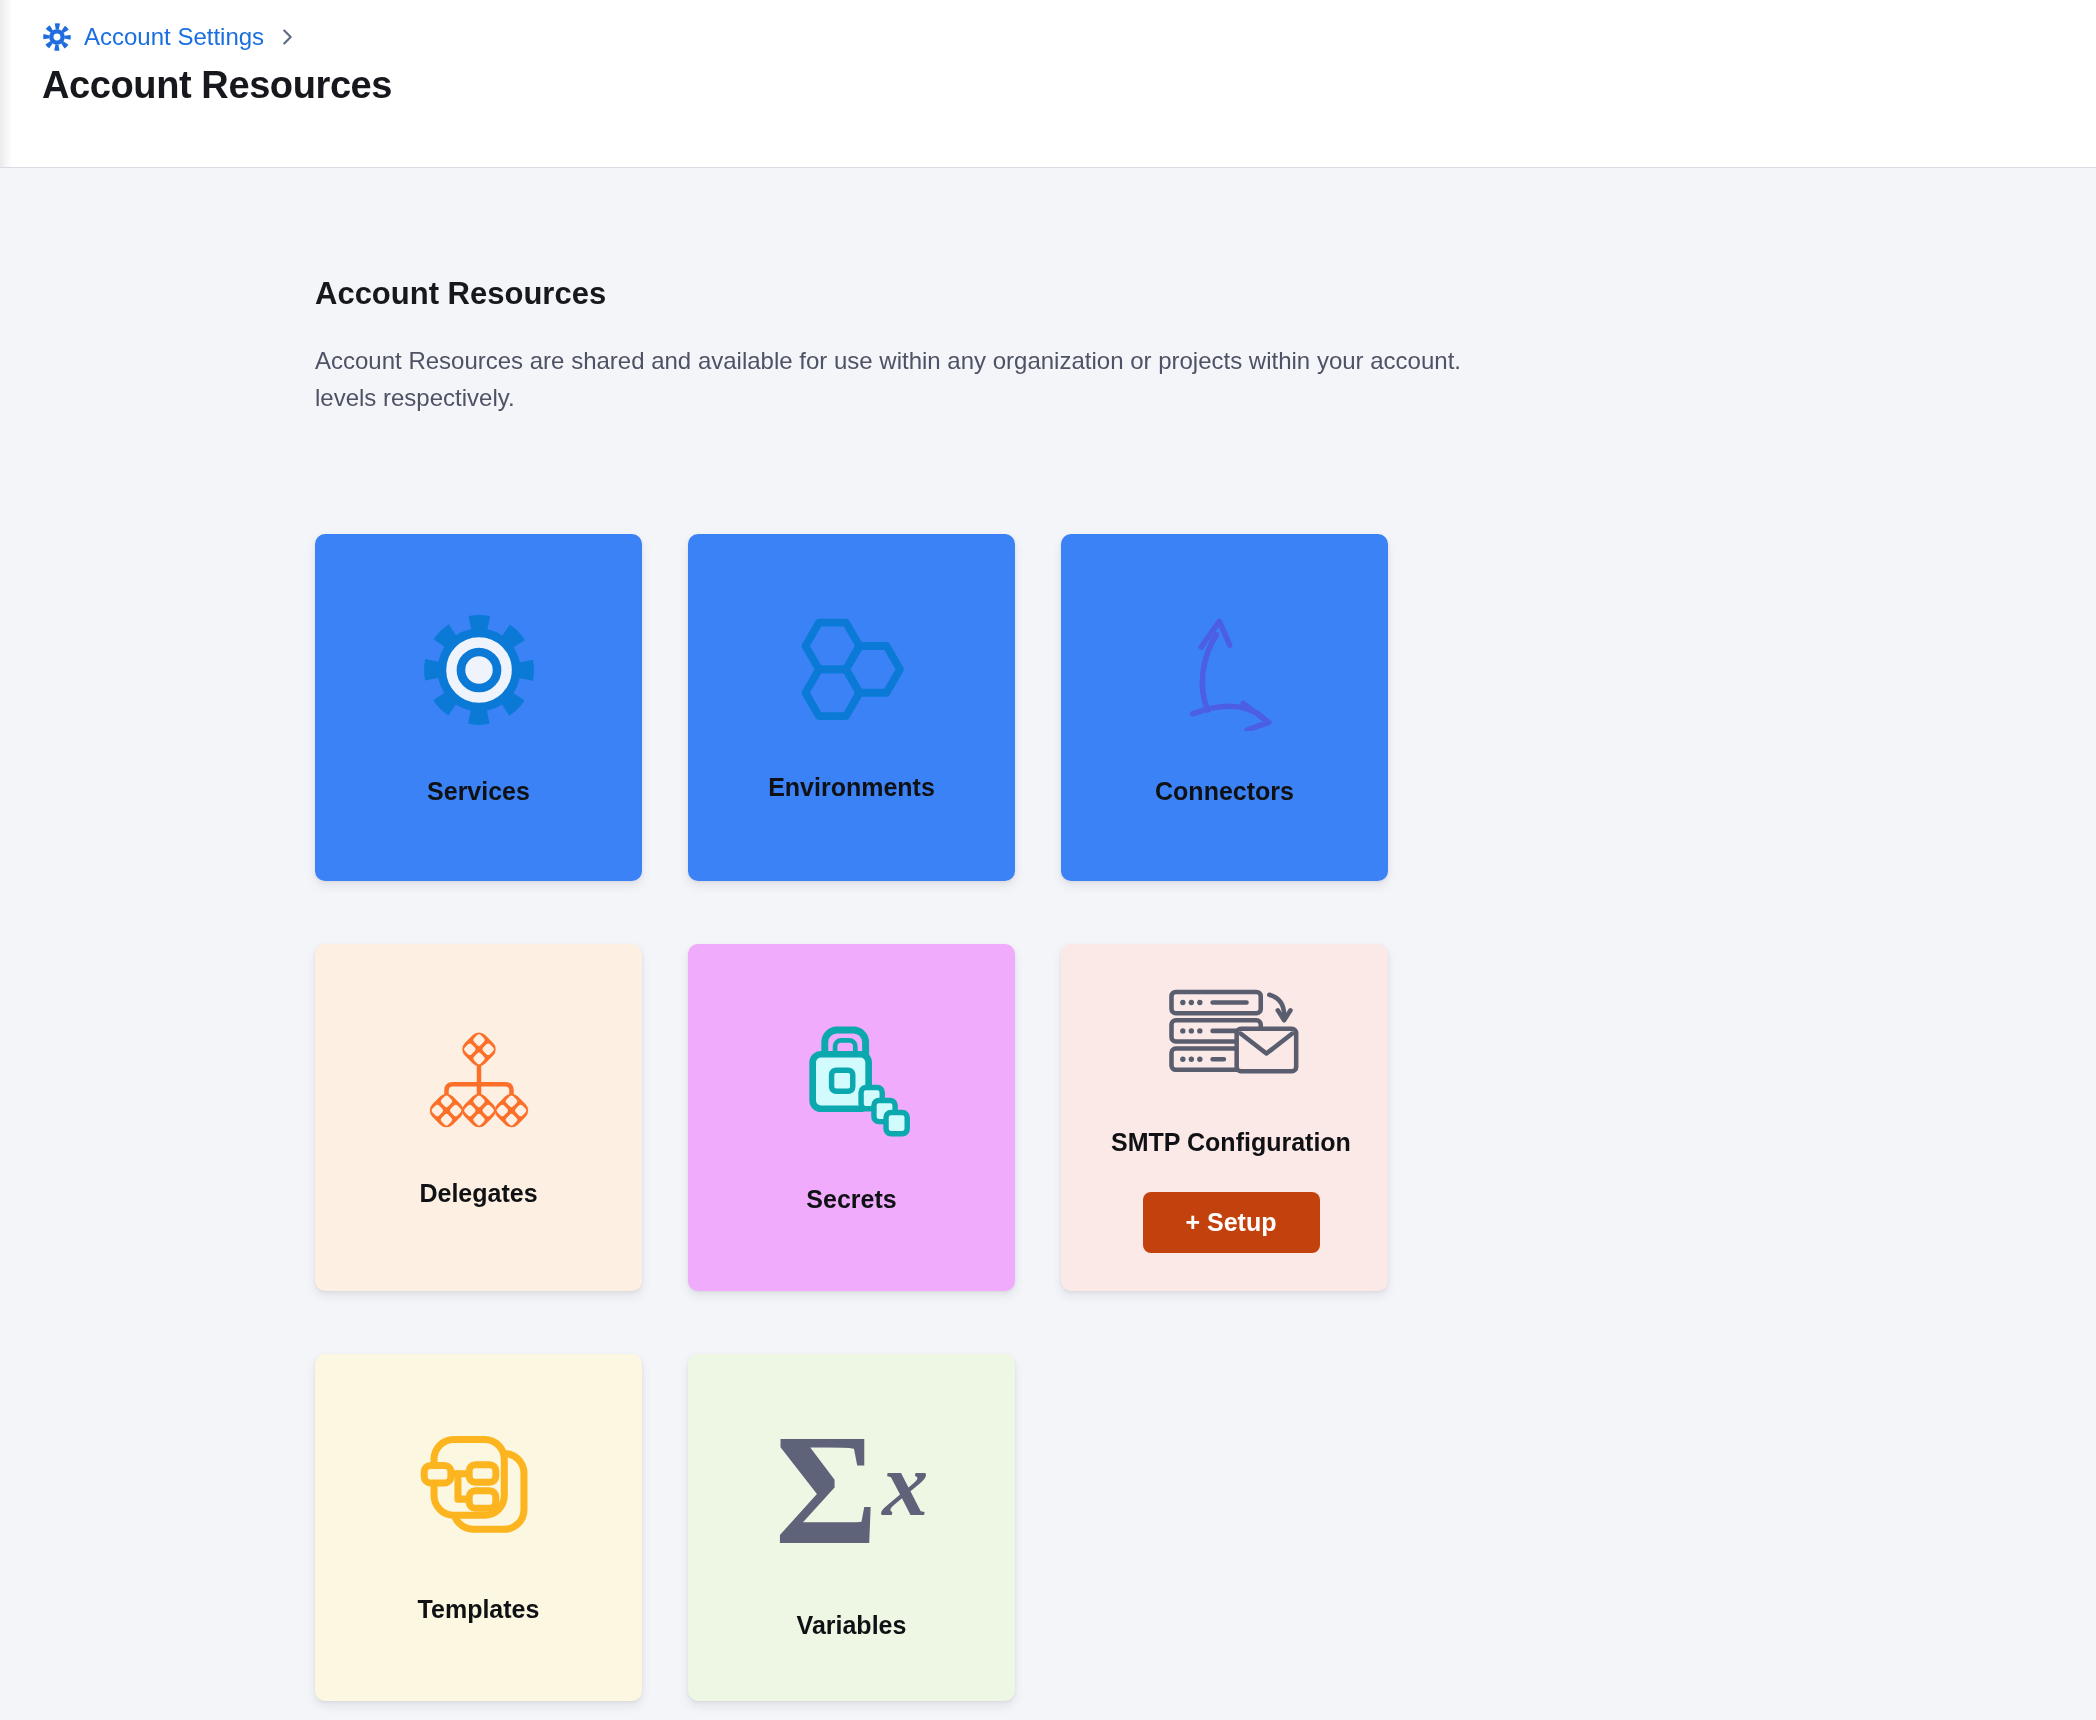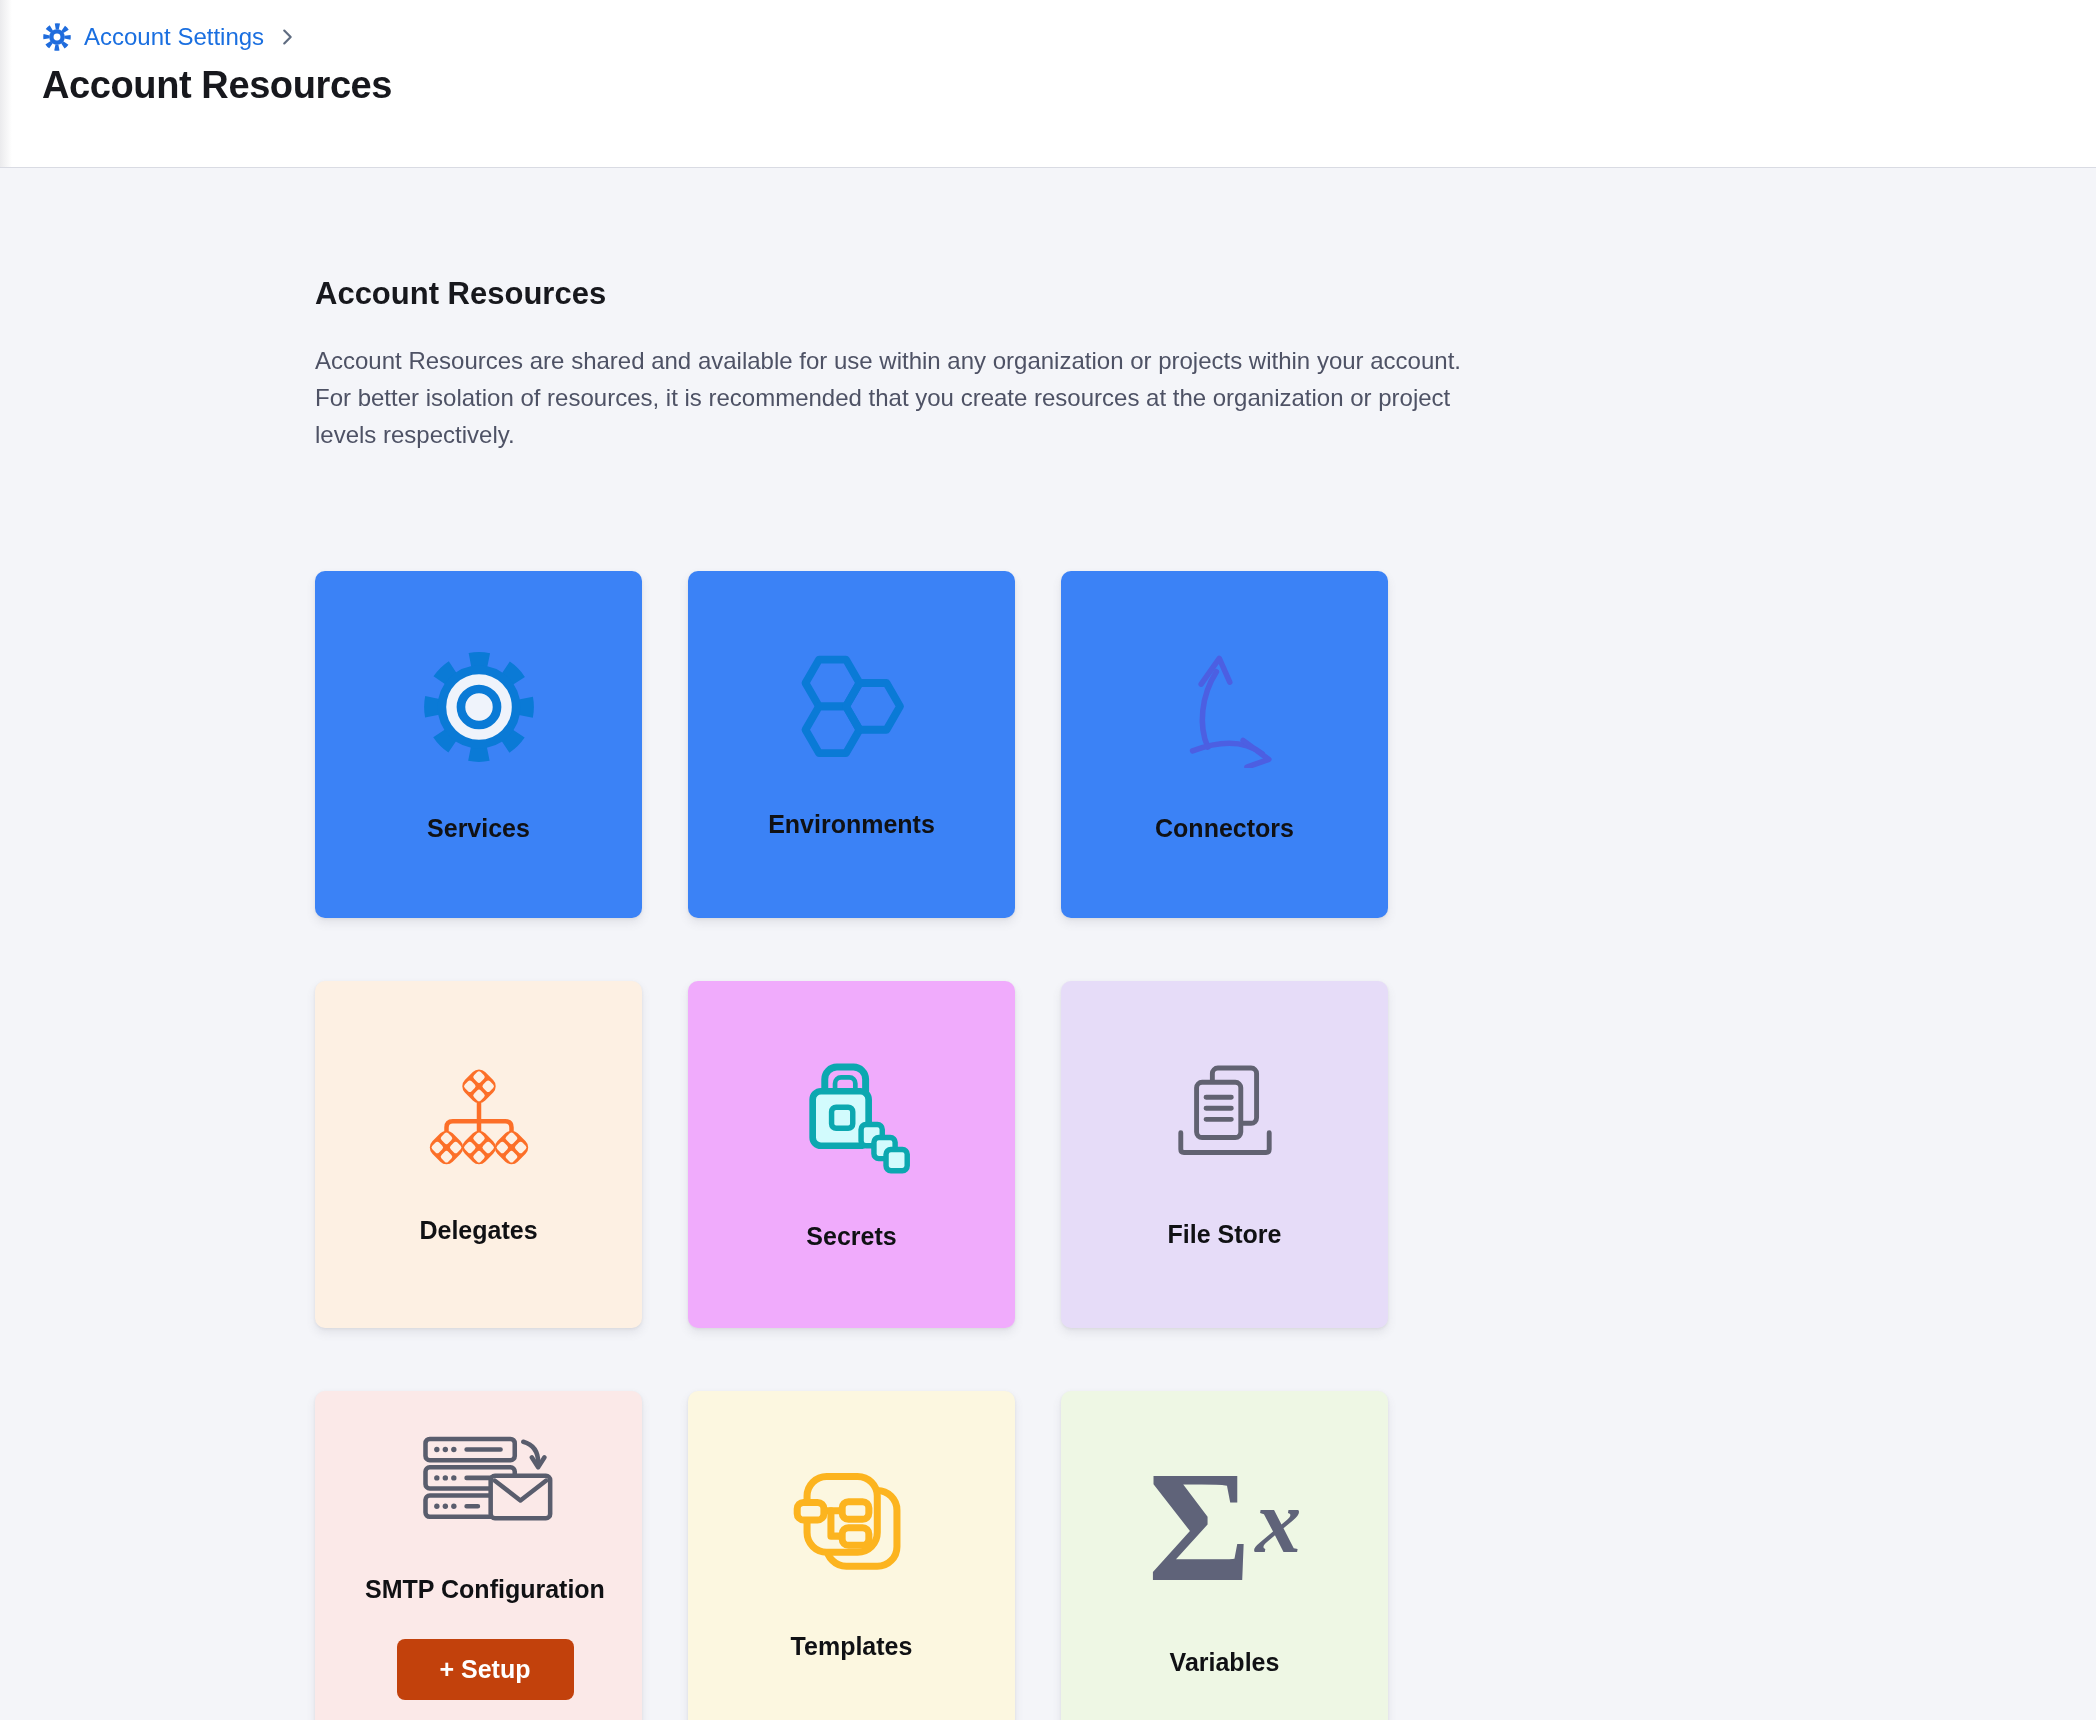--- a/index.html
+++ b/index.html
@@ -115,21 +115,20 @@
 
   <h1 class="page-title">Account Resources</h1>
 </header>
 
 <main class="main">
 
   <h2 class="section-heading">Account Resources</h2>
 
   <p class="section-desc">
     <span>Account Resources are shared and available for use within any organization or projects within your account.</span>
-    <span>For better isolation of resources, it is recommended that you create resources at the organization or project</span>
     <span>levels respectively.</span>
   </p>
 
   <div class="grid">
 
     <div class="card bg-blue">
       <span class="c-blue" style="display:flex;">
         <svg viewBox="0 0 48 48" width="122" height="122">
           <circle cx="24" cy="24" r="18.3" fill="none" stroke="currentColor" stroke-width="6.6" stroke-dasharray="7.2 7.17" stroke-dashoffset="3.6"></circle>
           <circle cx="24" cy="24" r="14.6" fill="#eff3fb" stroke="currentColor" stroke-width="3.4"></circle>
@@ -210,31 +209,20 @@
           <rect x="13" y="22" width="37" height="36" rx="5.5" stroke-width="4.4" fill="#d2fbfd"></rect>
           <rect x="25.5" y="32.5" width="14" height="14" rx="3" stroke-width="3.6"></rect>
           <rect x="45" y="44" width="14" height="14" rx="3.2" stroke-width="3.6" fill="#d2fbfd"></rect>
           <rect x="53.5" y="52.5" width="14" height="14" rx="3.2" stroke-width="3.6" fill="#d2fbfd"></rect>
           <rect x="61.5" y="60.5" width="14" height="14" rx="3.2" stroke-width="3.6" fill="#d2fbfd"></rect>
         </svg>
       </span>
       <div class="label">Secrets</div>
     </div>
 
-    <div class="card bg-purple">
-      <span class="c-slate" style="display:flex;">
-        <svg viewBox="0 0 76 72" width="120" height="114" fill="none" stroke="currentColor" stroke-width="3.1" stroke-linecap="round" stroke-linejoin="round">
-          <rect x="30" y="5" width="28" height="35" rx="3.5" fill="#e6dcf8"></rect>
-          <rect x="20" y="14" width="28" height="35" rx="3.5" fill="#e6dcf8"></rect>
-          <path d="M26 23.5 H42 M26 30.5 H42 M26 37.5 H42"></path>
-          <path d="M10 46 V56.5 Q10 58.5 12 58.5 H64 Q66 58.5 66 56.5 V46"></path>
-        </svg>
-      </span>
-      <div class="label">File Store</div>
-    </div>
 
     <div class="card bg-pink smtp">
       <span class="c-gray" style="display:flex;">
         <svg viewBox="0 0 100 72" width="142" height="102" fill="none" stroke="currentColor" stroke-width="3.2" stroke-linecap="round" stroke-linejoin="round">
           <rect x="8" y="7" width="63" height="15" rx="3"></rect>
           <rect x="8" y="27" width="63" height="15" rx="3"></rect>
           <rect x="8" y="47" width="63" height="15" rx="3"></rect>
           <g fill="currentColor" stroke="none">
             <circle cx="16" cy="14.5" r="1.9"></circle>
               <circle cx="22" cy="14.5" r="1.9"></circle>

